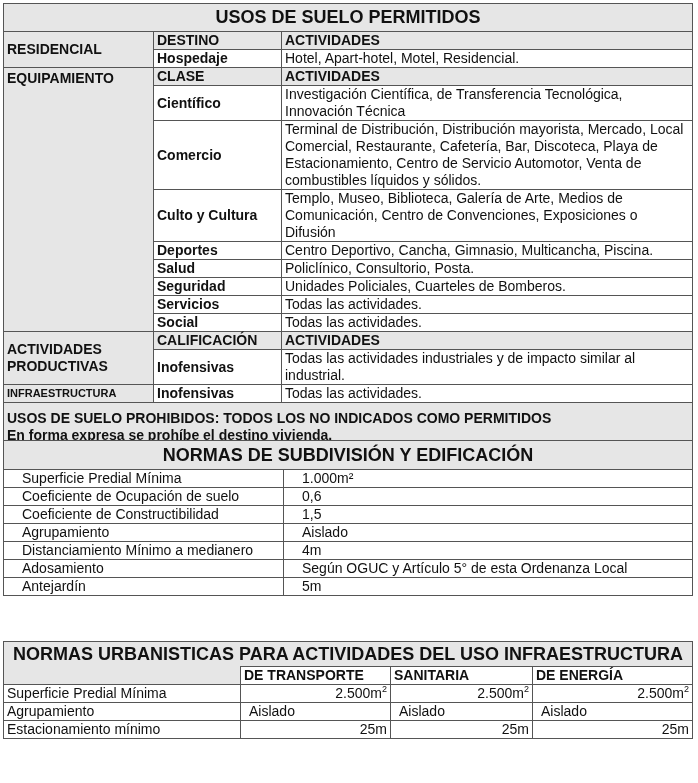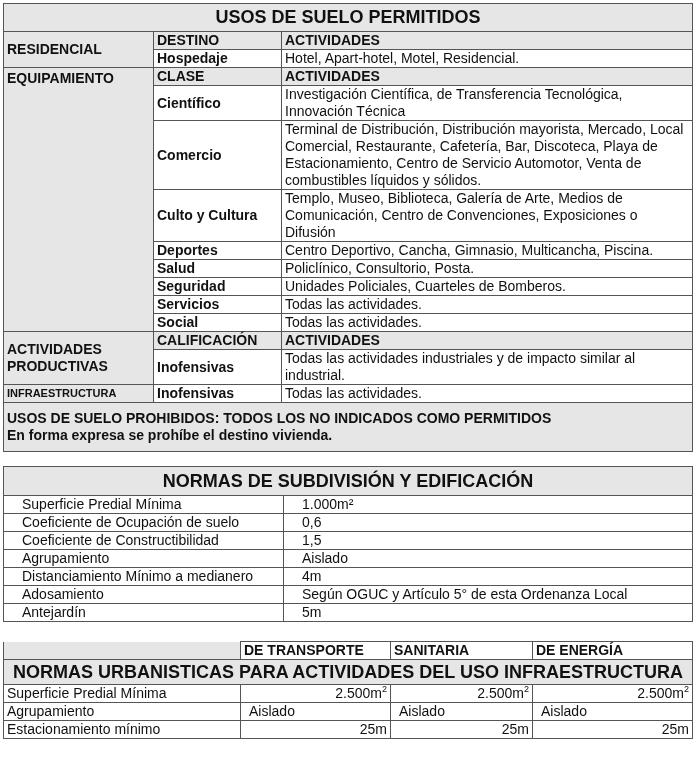--- a/index.html
+++ b/index.html
@@ -6,21 +6,21 @@
   body { width:698px; height:783px; position:relative; overflow:hidden;
          font-family:"Liberation Sans", sans-serif; color:#111; }
   table { border-collapse:collapse; position:absolute; left:3px; width:690px; table-layout:fixed; }
   td { border:1.5px solid #555; padding:0 3px; font-size:14px; line-height:17px; vertical-align:middle; }
   .gray { background:#e6e6e6; }
   .b { font-weight:bold; }
   .c { }
   .r { text-align:right;padding-left:12px; }
   .title { font-weight:bold; text-align:center; font-size:18px; }
   #t1 { top:3px; }
-  #t2 { top:466px; }
+  #t2 { top:440px; }
   #t3 { top:641px; }
   .cat { font-weight:bold; vertical-align:top; padding-top:2px; }
   .infra { font-size:11px; }
   .pad { padding-left:18px; }
   sup { font-size:9px; line-height:0; }
 </style>
 </head>
 <body>
 
 <table id="t1">
@@ -148,28 +148,28 @@
   </table>
 
 <table id="t3">
   <colgroup>
       <col style="width:237px">
       <col style="width:150px">
       <col style="width:142px">
       <col>
     </colgroup>
   <tbody>
-      <tr>
+      <tr style="height:25px">
+    <td colspan="4" class="gray title" style="border-bottom:none">NORMAS URBANISTICAS PARA ACTIVIDADES DEL USO INFRAESTRUCTURA</td>
+  </tr>
+  <tr>
     <td class="gray" style="border-top:none"></td>
     <td class="b">DE TRANSPORTE</td>
     <td class="b">SANITARIA</td>
     <td class="b">DE ENERGÍA</td>
-  </tr>
-  <tr style="height:25px">
-    <td colspan="4" class="gray title" style="border-bottom:none">NORMAS URBANISTICAS PARA ACTIVIDADES DEL USO INFRAESTRUCTURA</td>
   </tr>
   <tr>
     <td>Superficie Predial Mínima</td>
     <td class="r"><span>2.500m</span><sup>2</sup></td>
     <td class="r"><span>2.500m</span><sup>2</sup></td>
     <td class="r"><span>2.500m</span><sup>2</sup></td>
   </tr>
   <tr>
     <td>Agrupamiento</td>
     <td style="padding-left:8px">Aislado</td>

